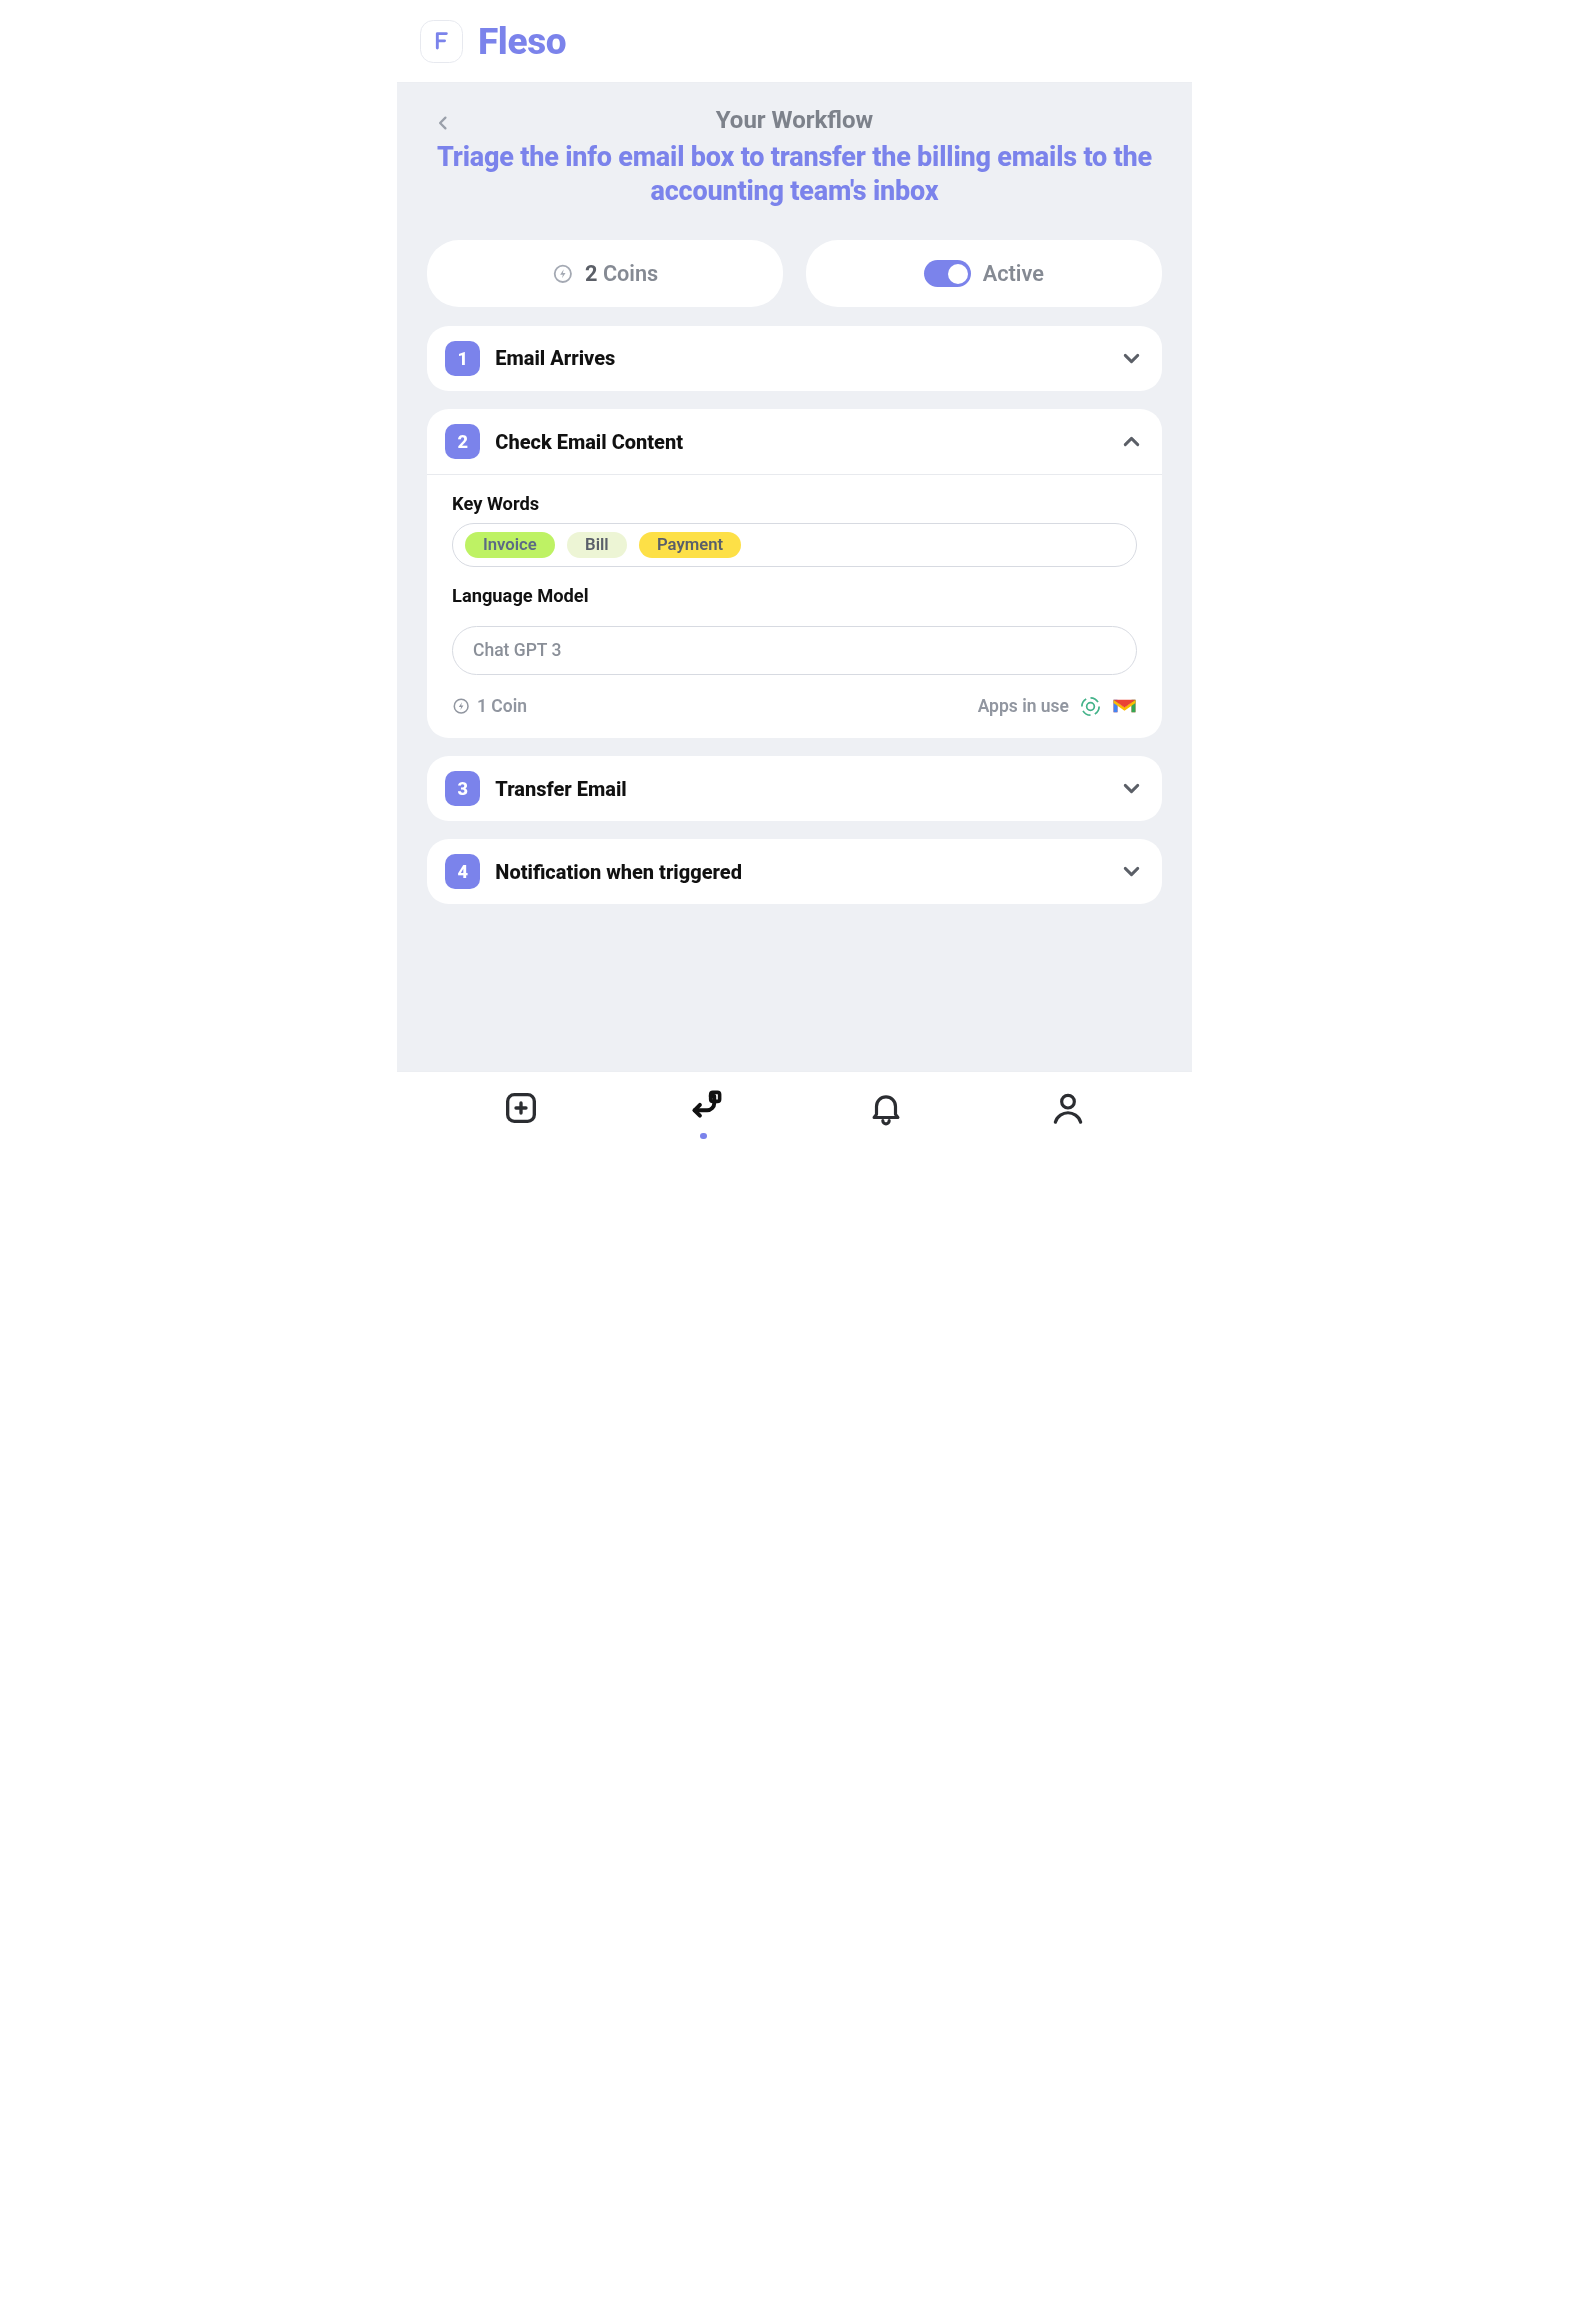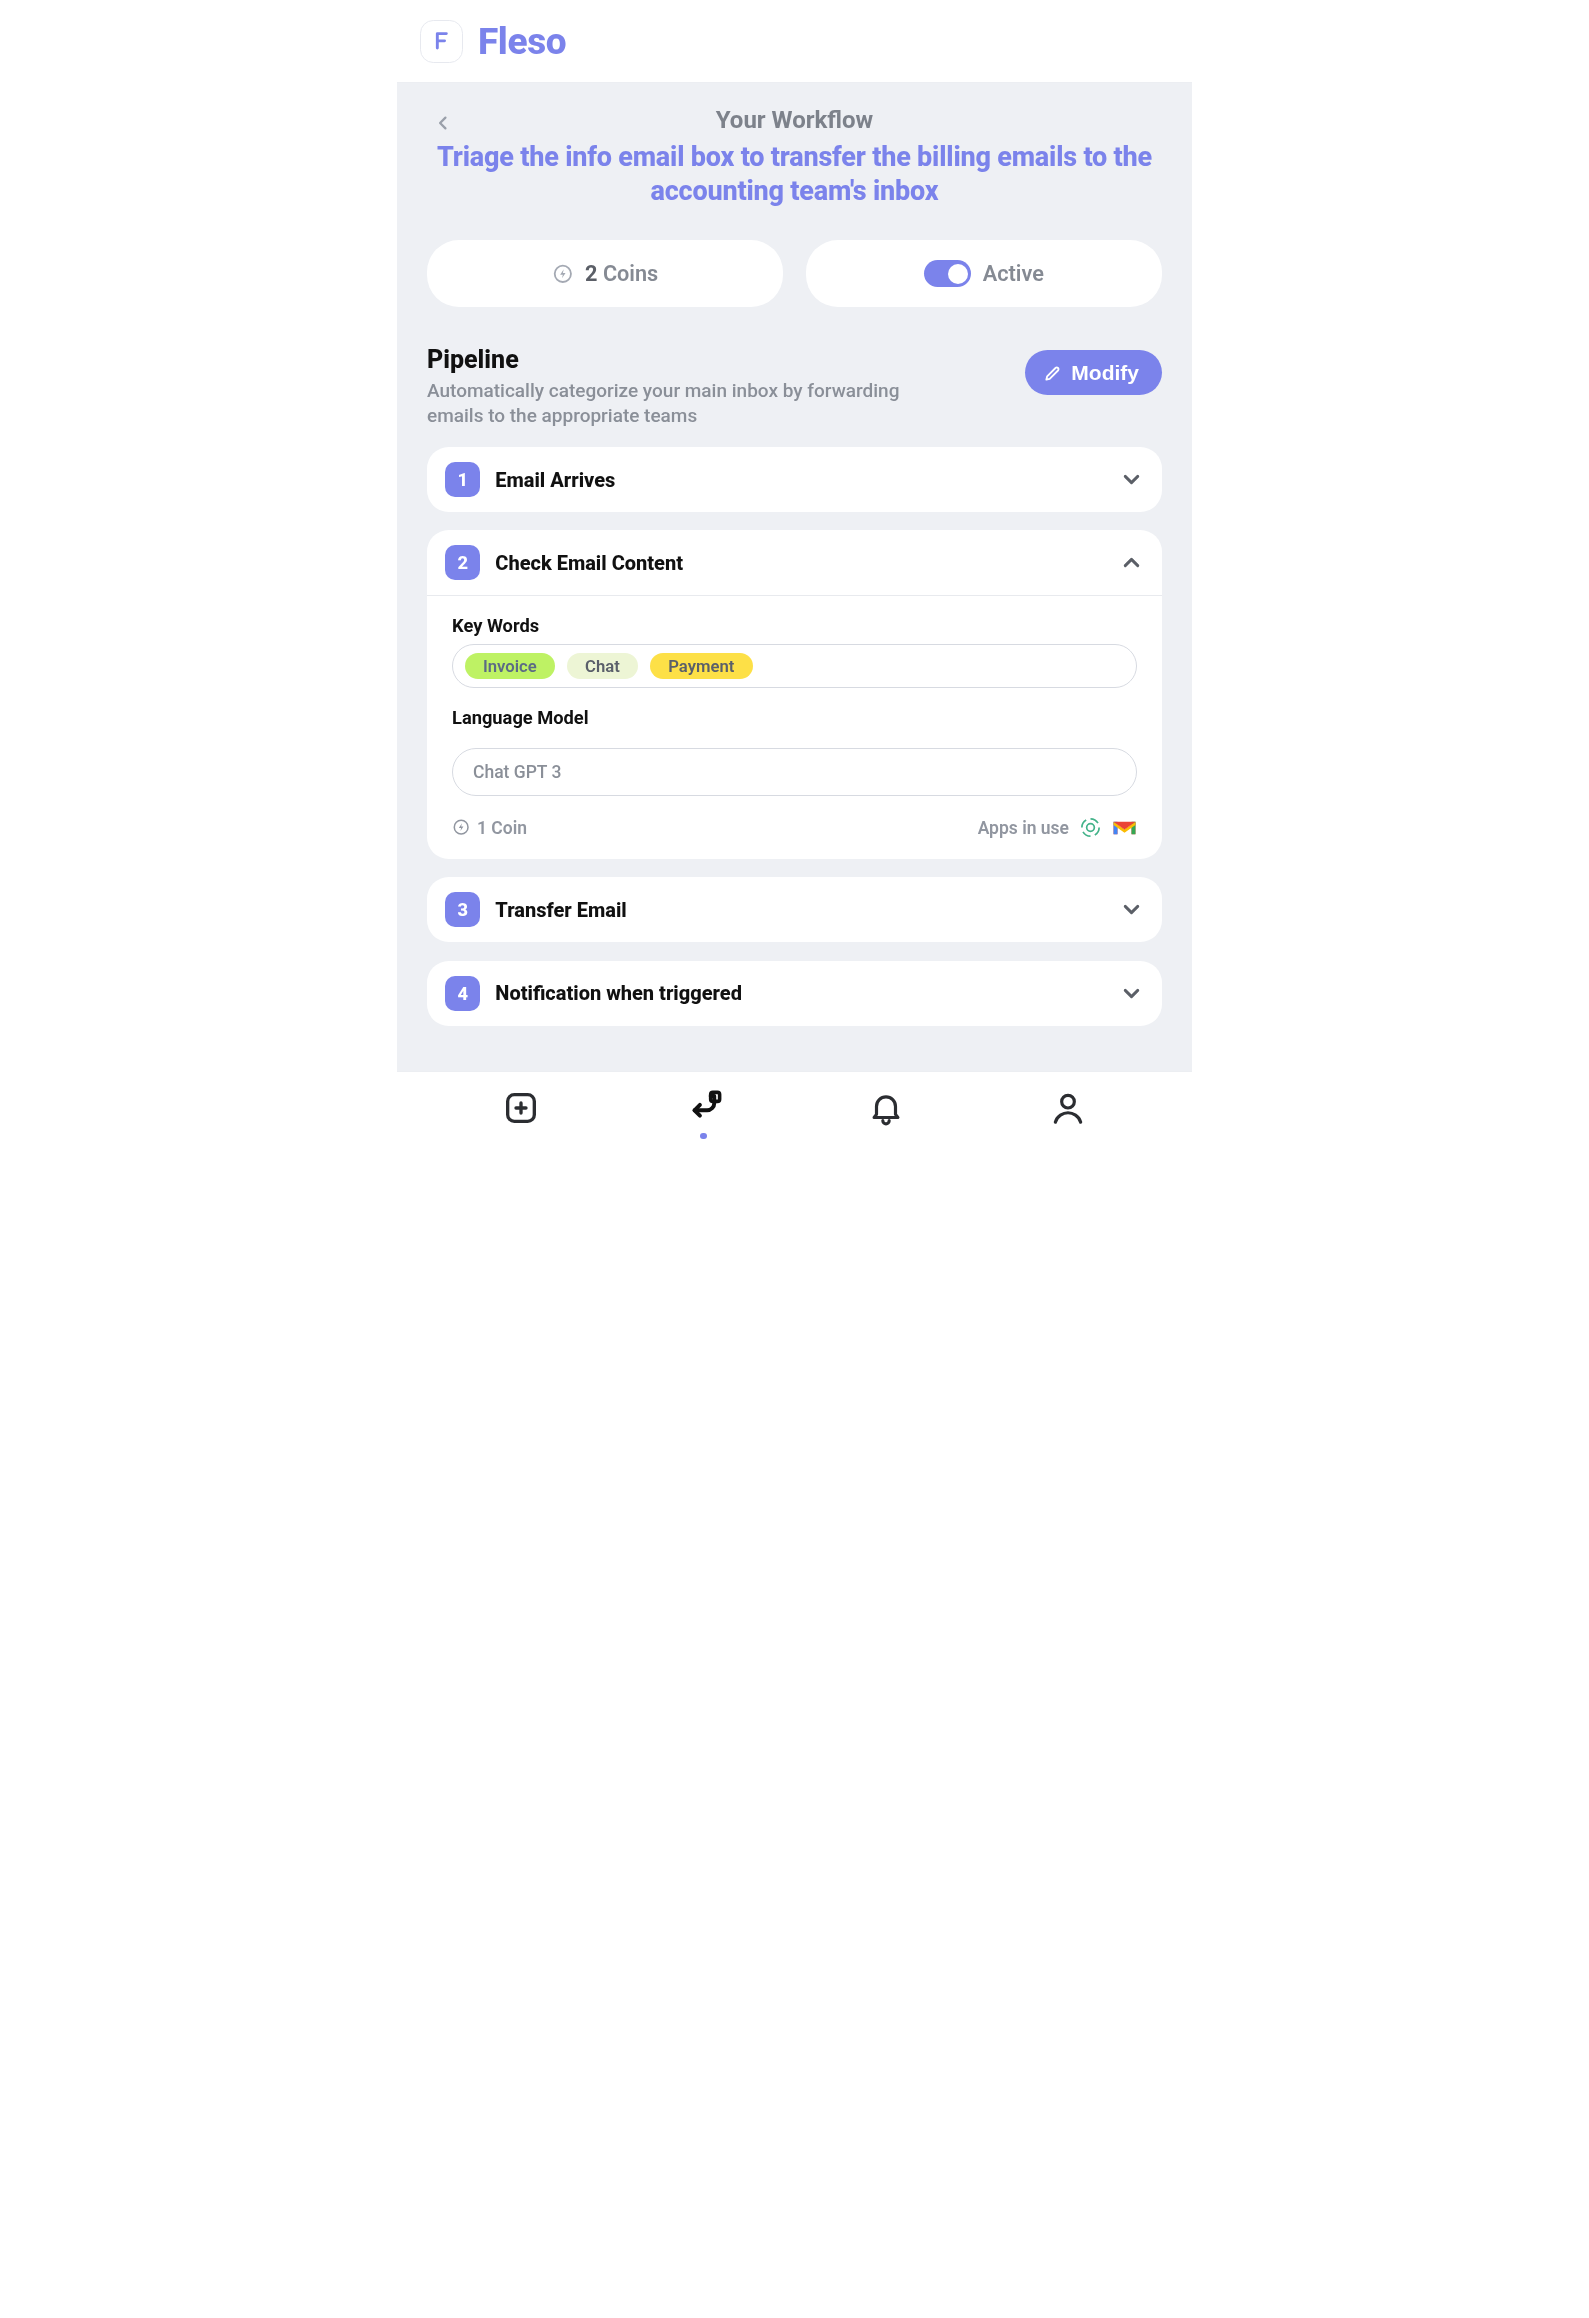--- a/index.html
+++ b/index.html
@@ -277,32 +277,20 @@
             </svg>
         </span>
         <span><span class="num">2</span> <span>Coins</span></span>
       </div>
       <div class="stat">
         <div class="toggle"></div>
         <span>Active</span>
       </div>
     </div>
 
-    <div class="pipe-header">
-      <div class="texts">
-        <div class="pipe-title">Pipeline</div>
-        <div class="pipe-desc">Automatically categorize your main inbox by forwarding emails to the appropriate teams</div>
-      </div>
-      <button class="modify-btn">
-        <svg width="20" height="20" viewBox="0 0 24 24">
-          <path d="M4 20l4-1 10-10a2.1 2.1 0 0 0-3-3L5 16l-1 4z" stroke="#fff" stroke-width="2.2" fill="none" stroke-linecap="round" stroke-linejoin="round"></path>
-        </svg>
-        <span>Modify</span>
-      </button>
-    </div>
 
     <div class="card">
       <div class="card-head">
         <div class="step-num">1</div>
         <div class="step-title">Email Arrives</div>
         <div class="chev">
           <svg width="25" height="25" viewBox="0 0 24 24">
               <path d="M6 9l6 6 6-6" stroke="currentColor" stroke-width="2.8" fill="none" stroke-linecap="round" stroke-linejoin="round"></path>
             </svg>
         </div>
@@ -316,21 +304,21 @@
         <div class="chev">
           <svg width="25" height="25" viewBox="0 0 24 24">
               <path d="M6 15l6-6 6 6" stroke="currentColor" stroke-width="2.8" fill="none" stroke-linecap="round" stroke-linejoin="round"></path>
             </svg>
         </div>
       </div>
       <div class="card-body">
         <div class="field-label">Key Words</div>
         <div class="chip-input">
           <span class="chip blue">Invoice</span>
-          <span class="chip green">Chat</span>
+          <span class="chip green">Bill</span>
           <span class="chip orange">Payment</span>
         </div>
 
         <div class="field-label" style="margin-top:18.3px">Language Model</div>
         <div class="text-input">Chat GPT 3</div>
 
         <div class="card-foot">
           <div class="left">
             <span>
               <svg width="18.3" height="18.3" viewBox="0 0 24 24">

